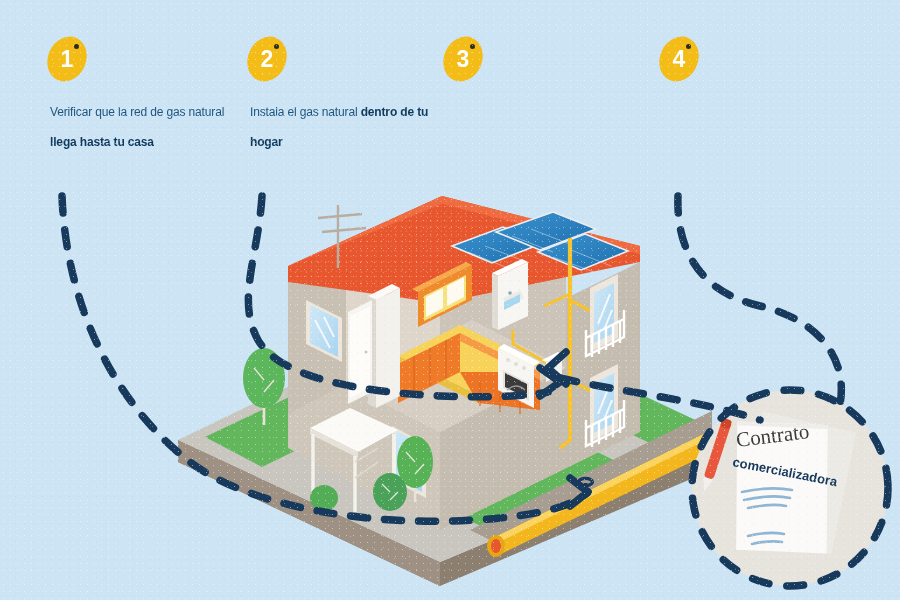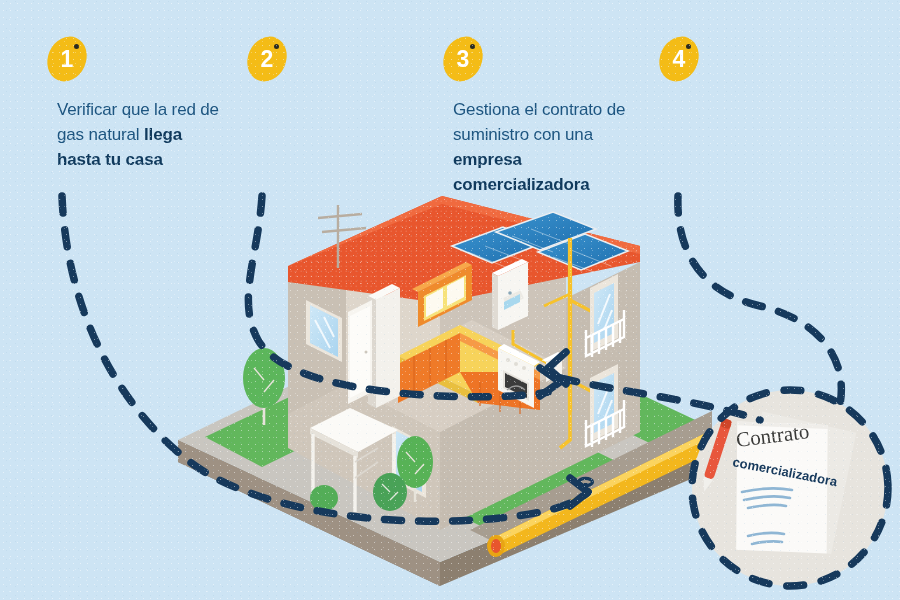--- a/index.html
+++ b/index.html
@@ -100,24 +100,24 @@
   .badge .dot {
     position: absolute;
     left: 26px;
     top: 8px;
     width: 5px;
     height: 5px;
     border-radius: 50%;
     background: #2b2b20;
   }
   .step p {
-    margin: 9px;
+    margin: 2px;
     color: #1d5580;
-    font-size: 17px;
-    line-height: 25px;
+    font-size: 12px;
+    line-height: 30px;
     font-family: "Liberation Sans", sans-serif;
     letter-spacing: -.15px;
   }
   .step p b {
     color: #103a5d;
     font-weight: bold;
   }
 </style>
 </head>
 <body>
@@ -464,31 +464,31 @@
         <span>Verificar que la red de gas natural </span><b>llega hasta tu casa</b>
       </p>
     </div>
 
     <div class="step s2">
       <div class="badge">
         <span class="oval"></span>
         <span class="num">2</span>
         <span class="dot"></span>
       </div>
+      <p>
+        <span>Instala el gas natural </span><b>dentro de tu hogar</b>
+      </p>
     </div>
 
     <div class="step s3">
       <div class="badge">
         <span class="oval"></span>
         <span class="num">3</span>
         <span class="dot"></span>
       </div>
-      <p>
-        <span>Gestiona el contrato de suministro con una </span><b>empresa comercializadora</b>
-      </p>
     </div>
 
     <div class="step s4">
       <div class="badge">
         <span class="oval"></span>
         <span class="num">4</span>
         <span class="dot"></span>
       </div>
     </div>
   </div>

